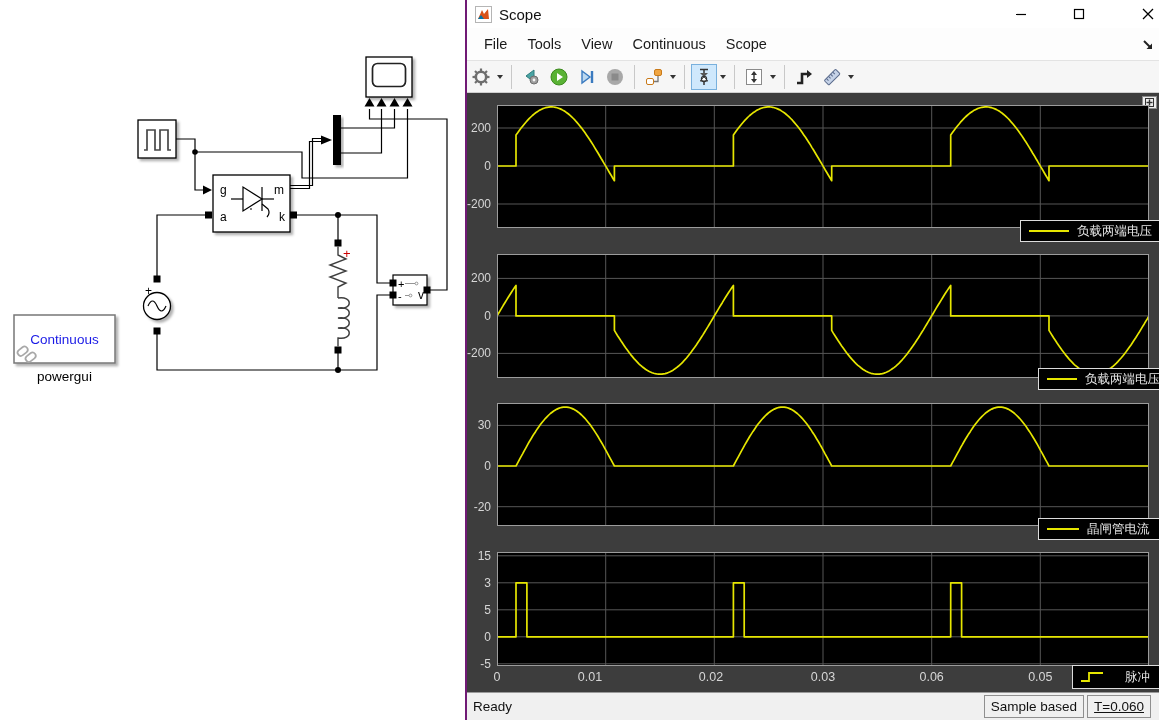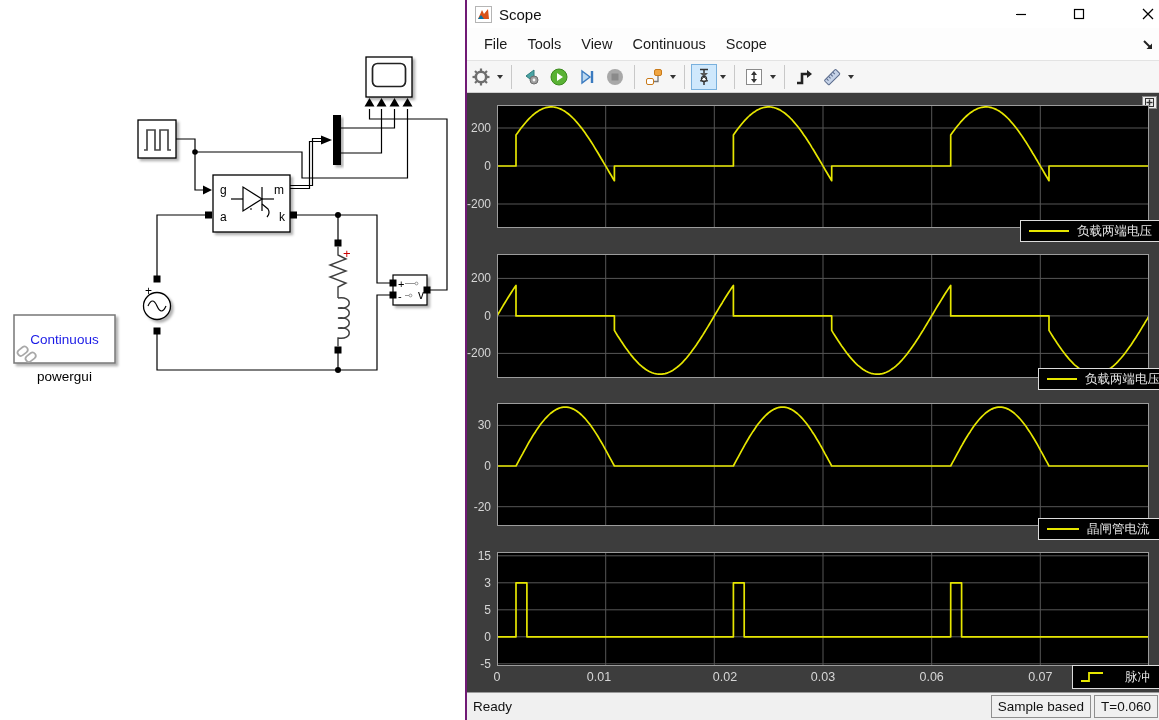--- a/index.html
+++ b/index.html
@@ -47,21 +47,21 @@
   .legend .step-sample{margin:0 6px;}
   #restore-btn{position:absolute;right:2px;top:3px;width:15px;height:13px;background:#ececec;
                border:1px solid #8a8a8a;display:flex;align-items:center;justify-content:center;padding:0;}
   
   #statusbar{position:absolute;left:0;bottom:0;right:0;height:28px;background:#f0f0f0;
              border-top:1px solid #9a9a9a;display:flex;align-items:center;font-size:13.5px;color:#111;}
   #status-left{margin-left:6px;}
   .status-box{border:1px solid #8f8f8f;background:#f0f0f0;padding:2px 6px;height:23px;
               display:flex;align-items:center;}
   #status-box-1{margin-left:auto;}
-  #status-box-2{margin-left:3px;margin-right:1px;}
+  #status-box-2{margin-left:3px;margin-right:8px;text-decoration:underline;}
   text{font-family:"Liberation Sans",sans-serif;}
 </style>
 </head>
 <body>
 
 <div id="stage">
 
   <div id="diagram-wrap">
     <svg width="465" height="720" viewBox="0 0 465 720">
       <defs>
@@ -398,25 +398,25 @@
               <line x1="0" y1="84.8" x2="652" y2="84.8"></line>
               <line x1="0" y1="111.8" x2="652" y2="111.8"></line>
             </g>
             <polyline points="0.0,84.8 19.0,84.8 19.0,30.8 29.9,30.8 29.9,84.8 217.3,84.8 217.3,84.8 236.4,84.8 236.4,30.8 247.2,30.8 247.2,84.8 434.7,84.8 434.7,84.8 453.7,84.8 453.7,30.8 464.6,30.8 464.6,84.8 652.0,84.8" fill="none" stroke="#e6e600" stroke-width="1.7" stroke-linejoin="round"></polyline>
             <rect x="0.5" y="0.5" width="651" height="113" fill="none" stroke="#9c9c9c"></rect>
           </svg>
       </div>
 
       <div id="xlabels">
           <span style="left: -22px;">0</span>
-          <span style="left: 80px;">0.01</span>
-          <span style="left: 206px;">0.02</span>
+          <span style="left: 71px;">0.01</span>
+          <span style="left: 192px;">0.02</span>
           <span style="left: 304px;">0.03</span>
           <span style="left: 412.667px;">0.06</span>
-          <span style="left: 521.333px;">0.07</span>
+          <span style="left: 521.333px;">0.05</span>
         </div>
 
       <div class="legend" style="left:553px;top:127px;width:141px">
         <span class="line-sample"></span>
         <span>负载两端电压</span>
       </div>
       <div class="legend" style="left:571px;top:275px;width:123px">
         <span class="line-sample" style="width:32px"></span>
         <span>负载两端电压</span>
       </div>

